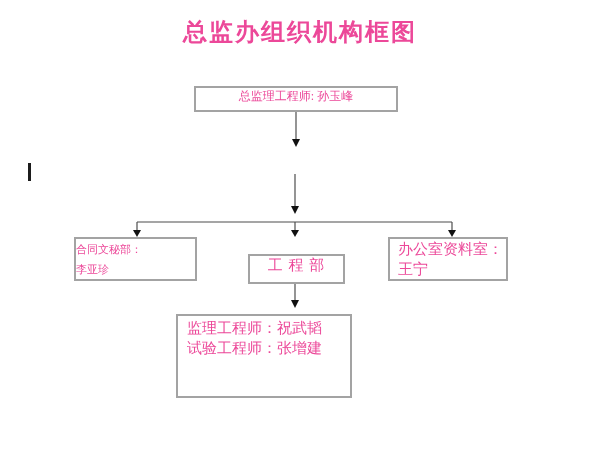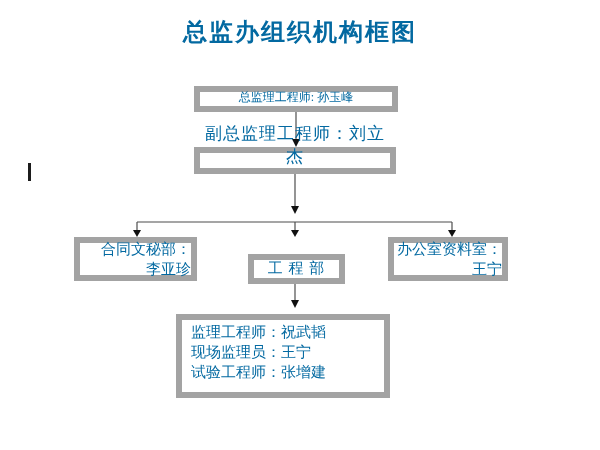--- a/index.html
+++ b/index.html
@@ -2,51 +2,51 @@
 <html><head>
 <meta charset="utf-8">
 <style>
   html, body { margin: 0; padding: 0; background: #fff; }
   .canvas {
     position: relative;
     width: 600px;
     height: 450px;
     background: #ffffff;
     font-family: "Liberation Serif", "DejaVu Serif", serif;
-    color: #0369a1;
+    color: #ec4899;
     overflow: hidden;
   }
   .title {
     position: absolute;
     top: 16px;
     left: 0;
     width: 100%;
     text-align: center;
     font-size: 24px;
     font-weight: bold;
     letter-spacing: 2px;
   }
   .box {
     position: absolute;
     box-sizing: border-box;
-    border: 6px solid #a3a3a3;
+    border: 2px solid #a3a3a3;
     background: #ffffff;
     display: flex;
-    align-items: flex-end;
+    align-items: flex-start;
     justify-content: center;
     text-align: center;
   }
   .box.column { flex-direction: column; }
   .b-chief   { left: 194px; top: 86px;  width: 204px; height: 26px; font-size: 12px; }
   .b-deputy  { left: 194px; top: 147px; width: 202px; height: 27px; font-size: 17px; letter-spacing: 1px; }
-  .b-contract{ left: 74px;  top: 237px; width: 123px; height: 44px; font-size: 15px; line-height: 20px; }
+  .b-contract{ left: 74px;  top: 237px; width: 123px; height: 44px; font-size: 11px; line-height: 20px; }
   .b-eng     { left: 248px; top: 254px; width: 97px;  height: 30px; font-size: 15px; letter-spacing: 1px; }
-  .b-office  { left: 388px; top: 237px; width: 120px; height: 44px; font-size: 15px; line-height: 20px; }
+  .b-office  { left: 388px; top: 237px; width: 120px; height: 44px; font-size: 15px; line-height: 20px; padding-left: 8px; }
   .b-staff   {
-    left: 176px; top: 314px; width: 214px; height: 84px;
+    left: 176px; top: 314px; width: 176px; height: 84px;
     font-size: 15px; line-height: 20px;
     display: block; text-align: left; padding: 2px 0 0 9px;
   }
   .connectors {
     position: absolute;
     left: 0; top: 0;
     width: 600px; height: 450px;
     pointer-events: none;
   }
   .text-cursor {
@@ -82,37 +82,33 @@
       <polygon points="291,230 299,230 295,237"></polygon>
       <polygon points="448,230 456,230 452,237"></polygon>
       <polygon points="291,300 299,300 295,308"></polygon>
     </g>
   </svg>
 
   <div class="box b-chief">
     <span>总监理工程师: 孙玉峰</span>
   </div>
 
-  <div class="box b-deputy">
-    <span>副总监理工程师：刘立杰</span>
-  </div>
 
   <div class="box column b-contract">
     <span>合同文秘部：</span>
     <span>李亚珍</span>
   </div>
 
   <div class="box b-eng">
     <span>工 程 部</span>
   </div>
 
   <div class="box column b-office">
     <span>办公室资料室：</span>
     <span>王宁</span>
   </div>
 
   <div class="box b-staff">
     <div>监理工程师：祝武韬</div>
-    <div>现场监理员：王宁</div>
     <div>试验工程师：张增建</div>
   </div>
 
 </div>
 
 </body></html>

